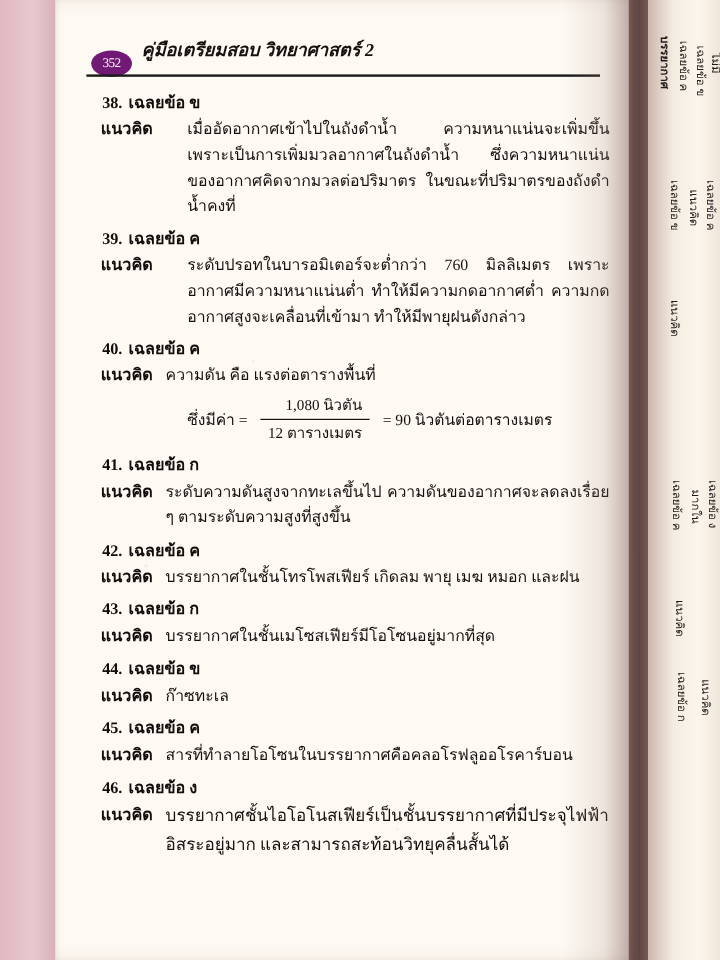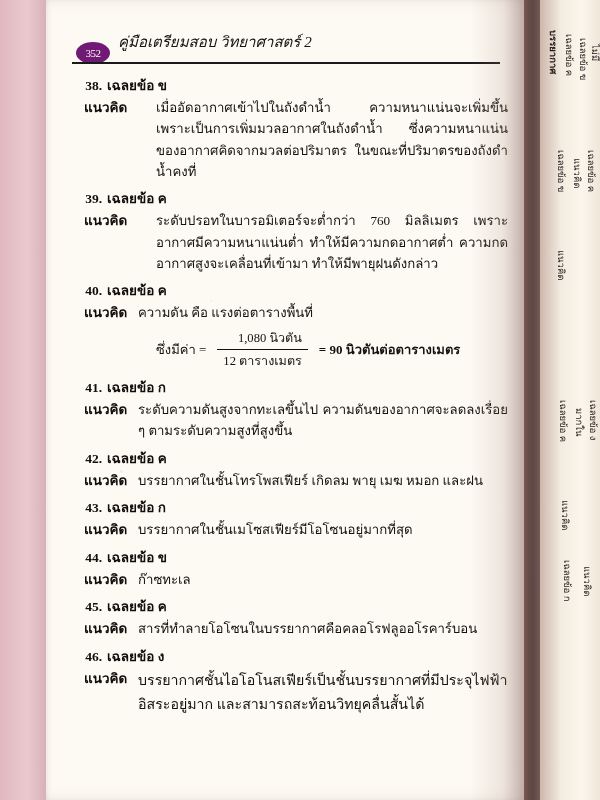--- a/index.html
+++ b/index.html
@@ -88,21 +88,21 @@
     color: #fdfaf3;
     font-size: 11px;
     line-height: 22px;
     text-align: center;
     letter-spacing: -0.5px;
   }
   .header-title {
     position: absolute;
     left: 42px; top: 2px;
     font-size: 15px;
-    font-weight: normal;
+    font-weight: bold;
     font-style: italic;
     color: #16110f;
     white-space: nowrap;
   }
   .header-rule {
     position: absolute;
     left: 26px;
     top: 62px;
     width: 428px;
     height: 2px;
@@ -189,21 +189,21 @@
     padding: 0 6px 1px 6px;
     border-bottom: 1.3px solid #151010;
     font-size: 12.6px;
   }
   .frac .denom {
     display: block;
     padding: 1px 6px 0 6px;
     font-size: 12.6px;
     font-family: Liberation Serif, serif;
   }
-  .formula .tail { margin-left: 8px; font-weight: bold; }
+  .formula .tail { margin-left: 8px; }
 
   
   .idea-text.big {
     font-size: 14.2px;
     line-height: 1.7;
   }
 
   
   .vtext {
     position: absolute;

